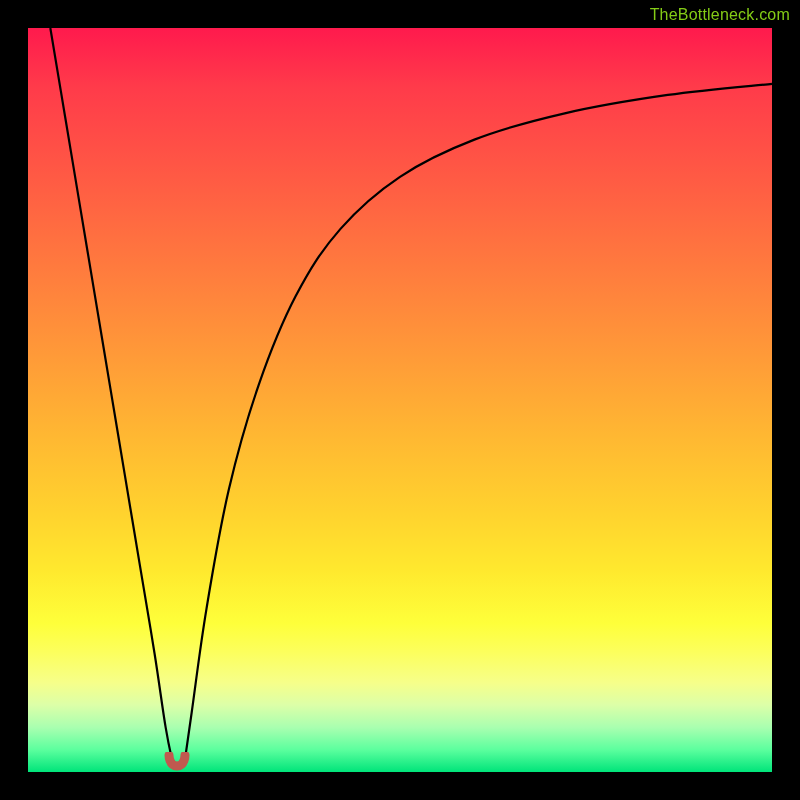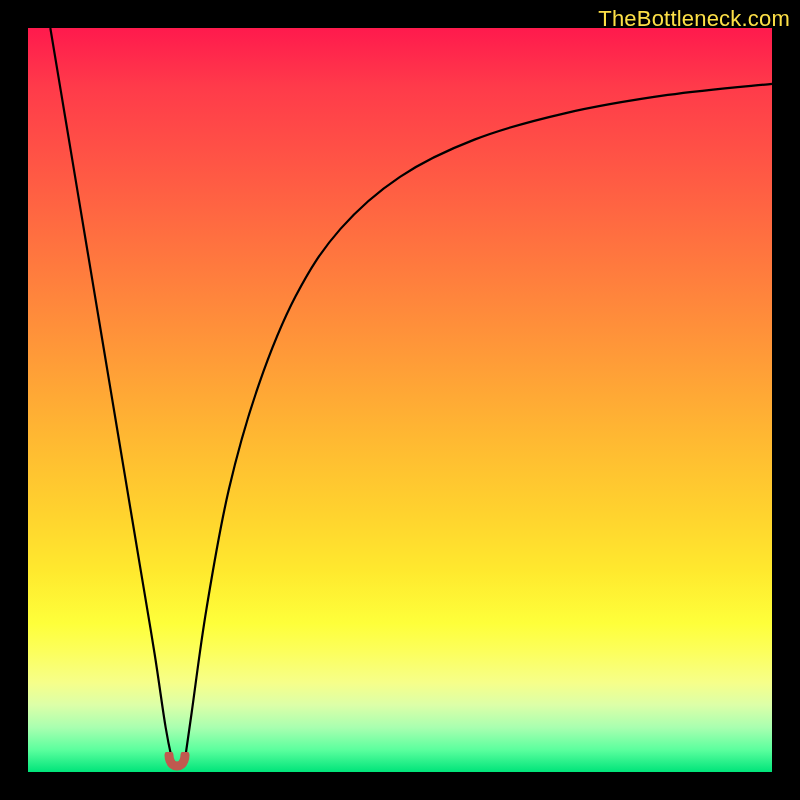--- a/index.html
+++ b/index.html
@@ -42,22 +42,22 @@
       #dcffa8 91%,
       #a9ffb0 94%,
       #5cff9e 97%,
       #00e47a 100%
     );
   }
   .watermark {
     position: absolute;
     top: 6px;
     right: 10px;
-    color: #fde047;
-    font-size: 22px;
+    color: #84cc16;
+    font-size: 16px;
     letter-spacing: 0.2px;
     font-weight: 400;
   }
   svg.curve {
     position: absolute;
     left: 0;
     top: 0;
     width: 744px;
     height: 744px;
     overflow: visible;

